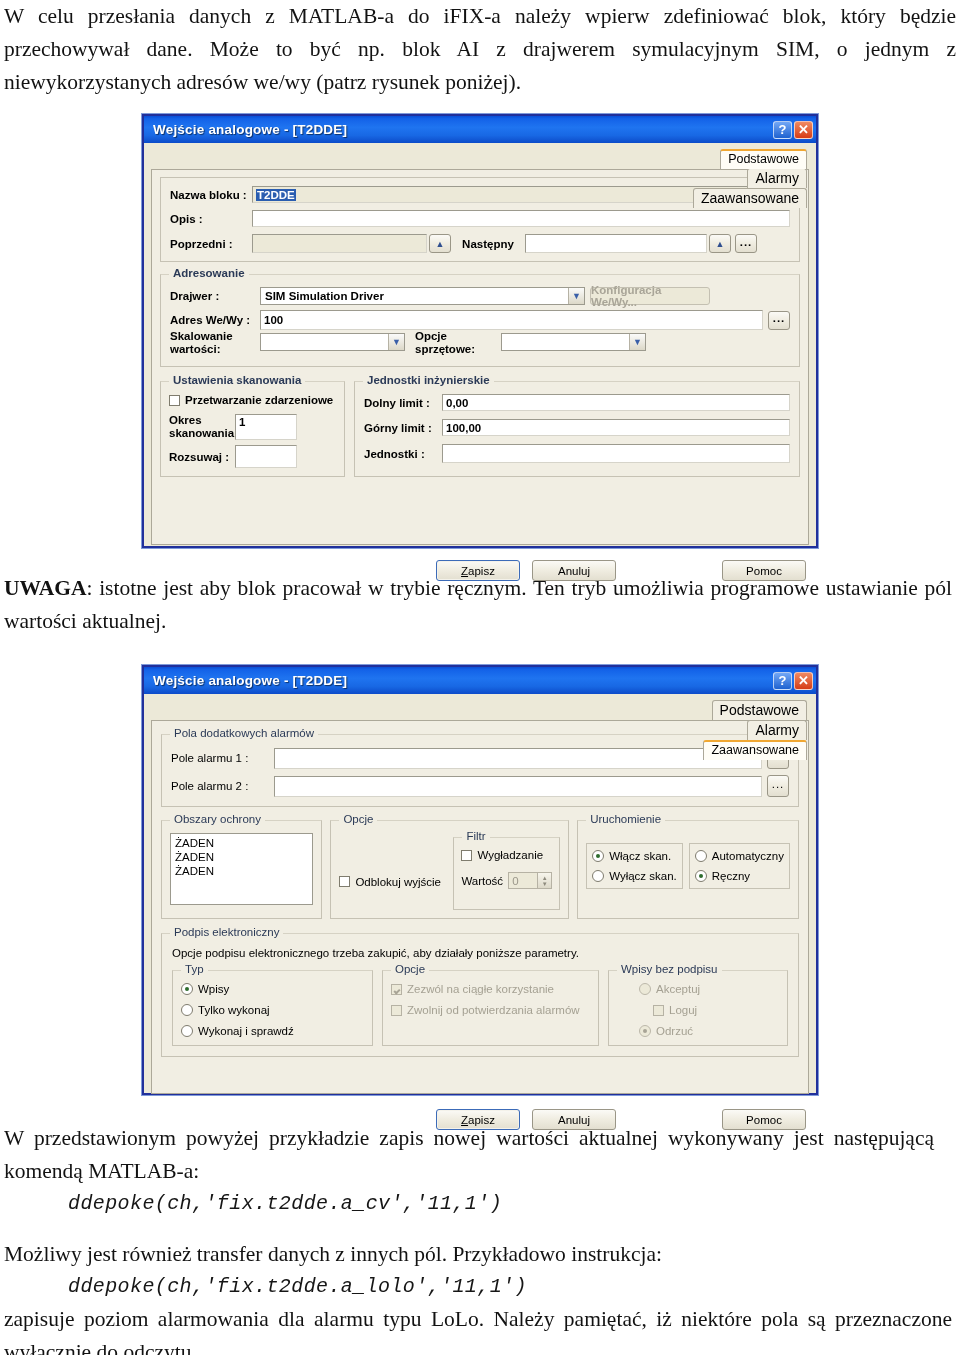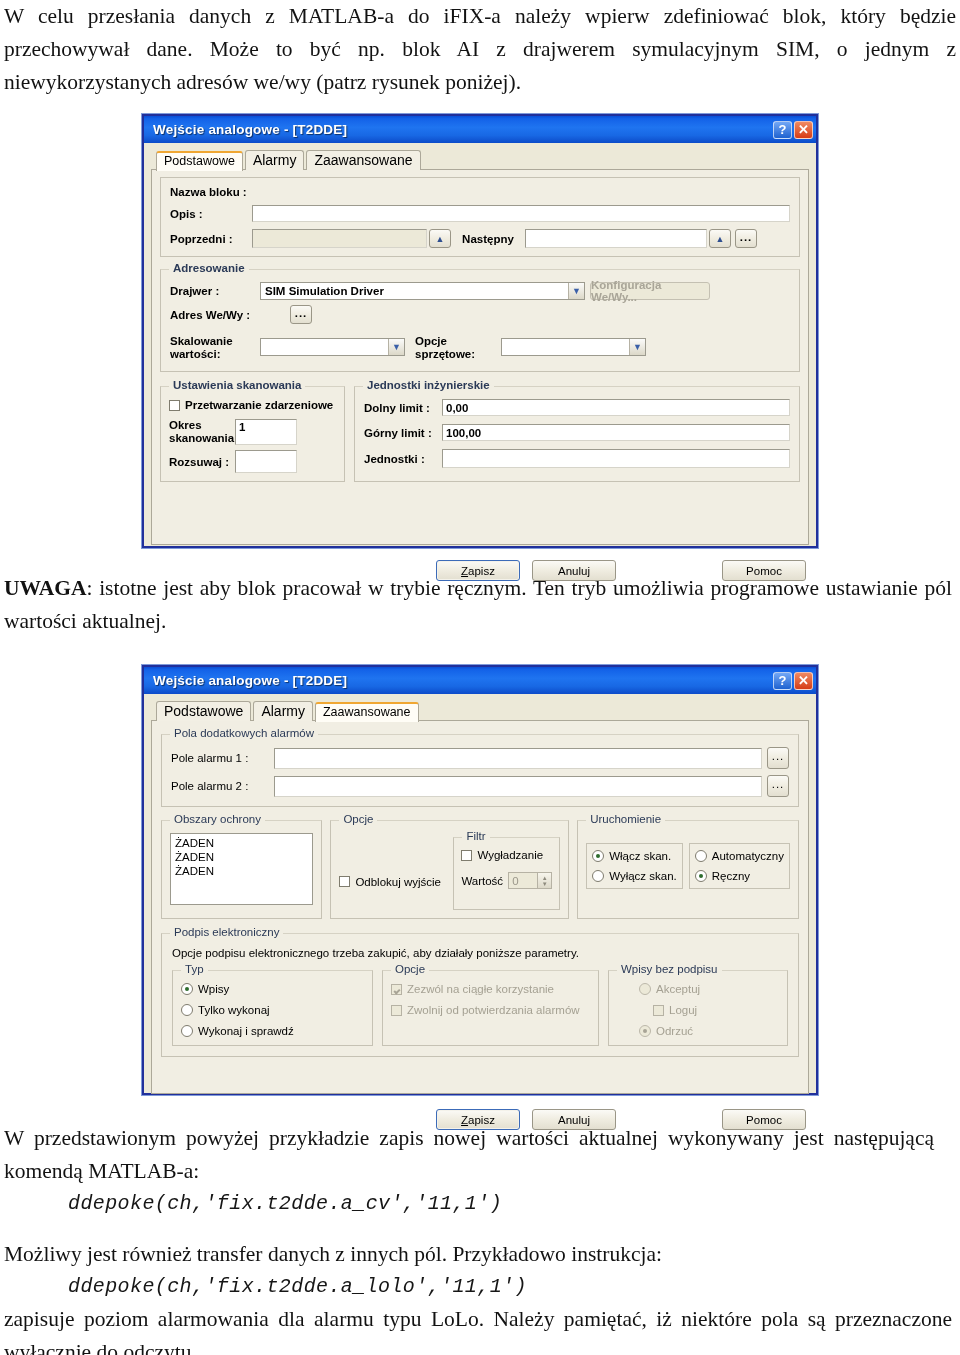--- a/index.html
+++ b/index.html
@@ -70,21 +70,21 @@
     border:1px solid rgba(255,255,255,.65);
     box-sizing:border-box;
     line-height:1;
   }
   .tb-help{background:linear-gradient(180deg,#73a7f5,#1e62d0);}
   .tb-close{background:linear-gradient(180deg,#f08a62,#d63c16);}
 
   .dlg-body{padding:6px 7px 7px 7px;position:relative;}
 
   
-  .tabs{display:flex;align-items:flex-end;height:21px;position:relative;z-index:3;padding-left:5px;}
+  .tabs{display:flex;align-items:flex-end;height:21px;position:relative;z-index:3;padding-left:5px;flex-direction:column;}
   .tab{
     font-size:14px;color:#000;
     padding:2px 7px 3px 7px;
     background:#f2efe4;
     border:1px solid #aca899;
     border-bottom:none;
     border-radius:3px 3px 0 0;
     margin-right:2px;
     line-height:14px;
     position:relative;
@@ -254,20 +254,23 @@
         <div class="tab active">Podstawowe</div>
         <div class="tab">Alarmy</div>
         <div class="tab">Zaawansowane</div>
       </div>
 
       <div class="tabpanel" style="height:361px;font-weight:bold;">
 
         <div class="plain-grp" style="padding:8px 9px 6px 9px;">
           <div class="row" style="margin-bottom:7px;">
             <div class="lbl" style="width:82px;">Nazwa bloku :</div>
+            <div class="inp readonly" style="flex:1;">
+                <span class="sel">T2DDE</span>
+              </div>
           </div>
           <div class="row" style="margin-bottom:7px;">
             <div class="lbl" style="width:82px;">Opis :</div>
             <div class="inp" style="flex:1;"></div>
           </div>
           <div class="row" style="margin-bottom:2px;">
             <div class="lbl" style="width:82px;">Poprzedni :</div>
             <div class="inp readonly" style="width:175px;height:19px;"></div>
             <div class="btn up" style="margin-left:2px;">▲</div>
             <div class="lbl" style="width:74px;text-align:center;">Następny</div>
@@ -282,22 +285,23 @@
 
           <div class="row" style="margin-bottom:5px;">
             <div class="lbl" style="width:90px;">Drajwer :</div>
             <div class="combo" style="width:325px;">
               <span>SIM    Simulation Driver</span>
               <span class="arrow">▼</span>
             </div>
             <div class="btn disabled" style="margin-left:5px;width:120px;height:18px;">Konfiguracja We/Wy...</div>
           </div>
 
-          <div class="row" style="margin-bottom:11px;gap:25px;">
+          <div class="row" style="margin-bottom:0;">
             <div class="lbl" style="width:90px;">Adres We/Wy :</div>
+            <div class="inp" style="flex:1;height:20px;">100</div>
             <div class="btn small" style="margin-left:5px;">...</div>
           </div>
 
           <div class="row" style="margin-bottom:0;align-items:flex-start;">
             <div style="width:90px;line-height:13px;">
               <div class="lbl">Skalowanie</div>
               <div class="lbl">wartości:</div>
             </div>
             <div class="combo" style="width:145px;margin-top:3px;">
               <span></span>

